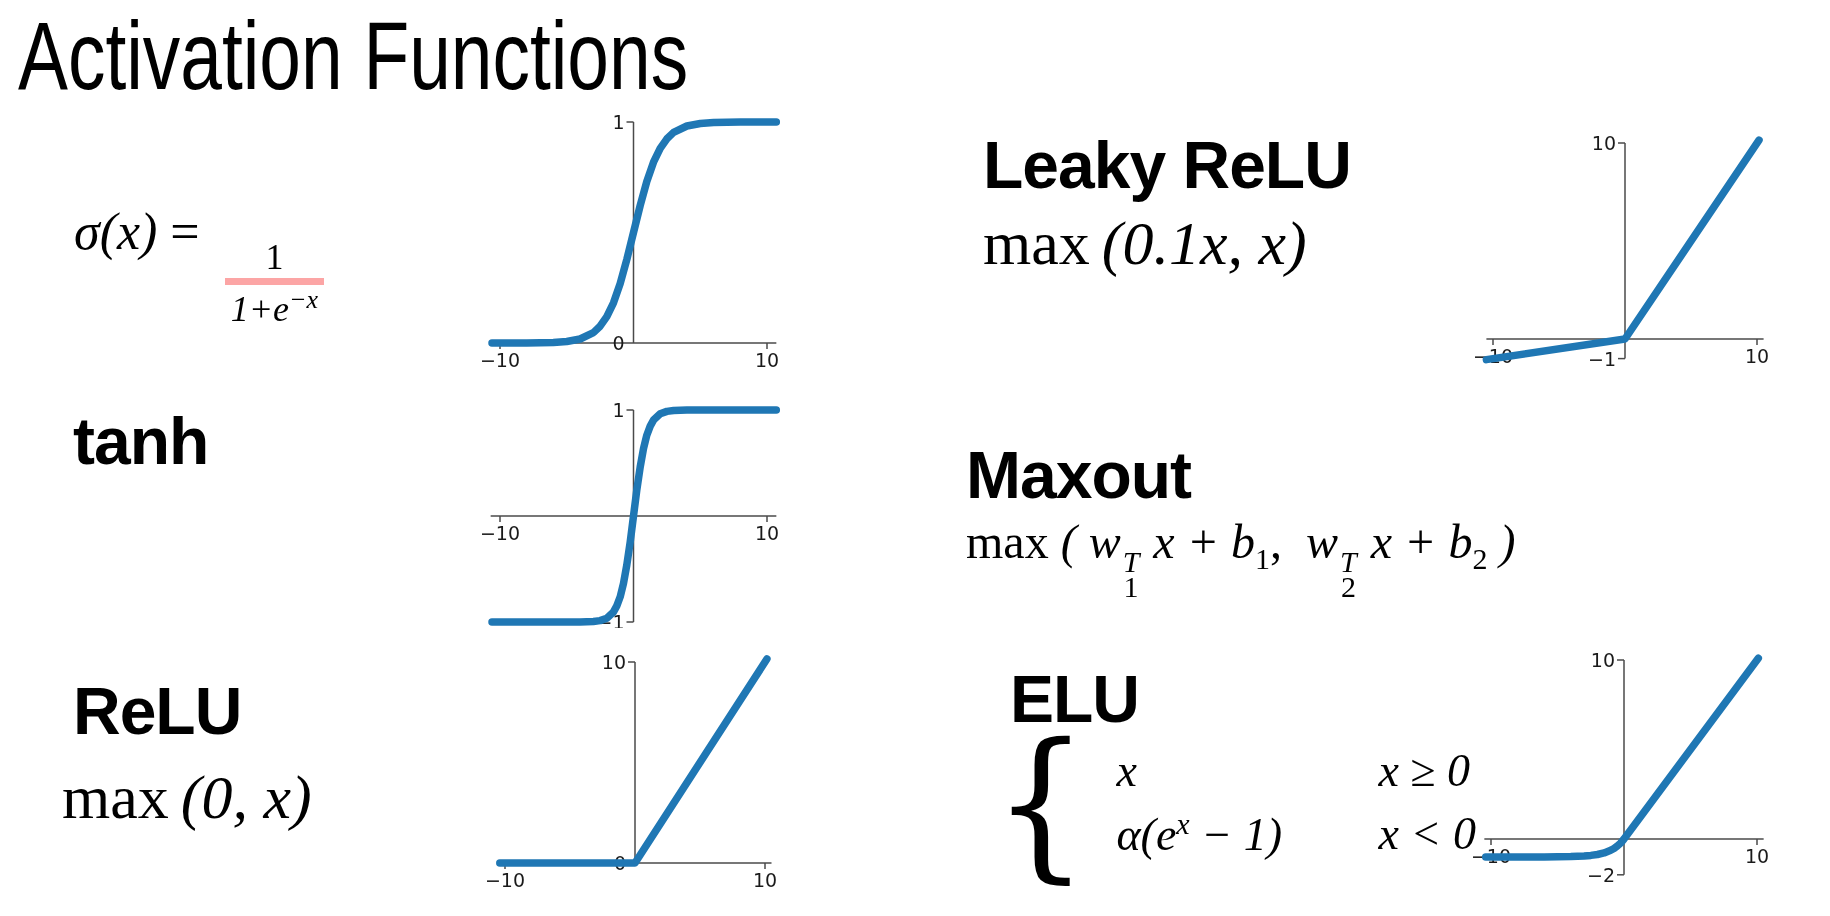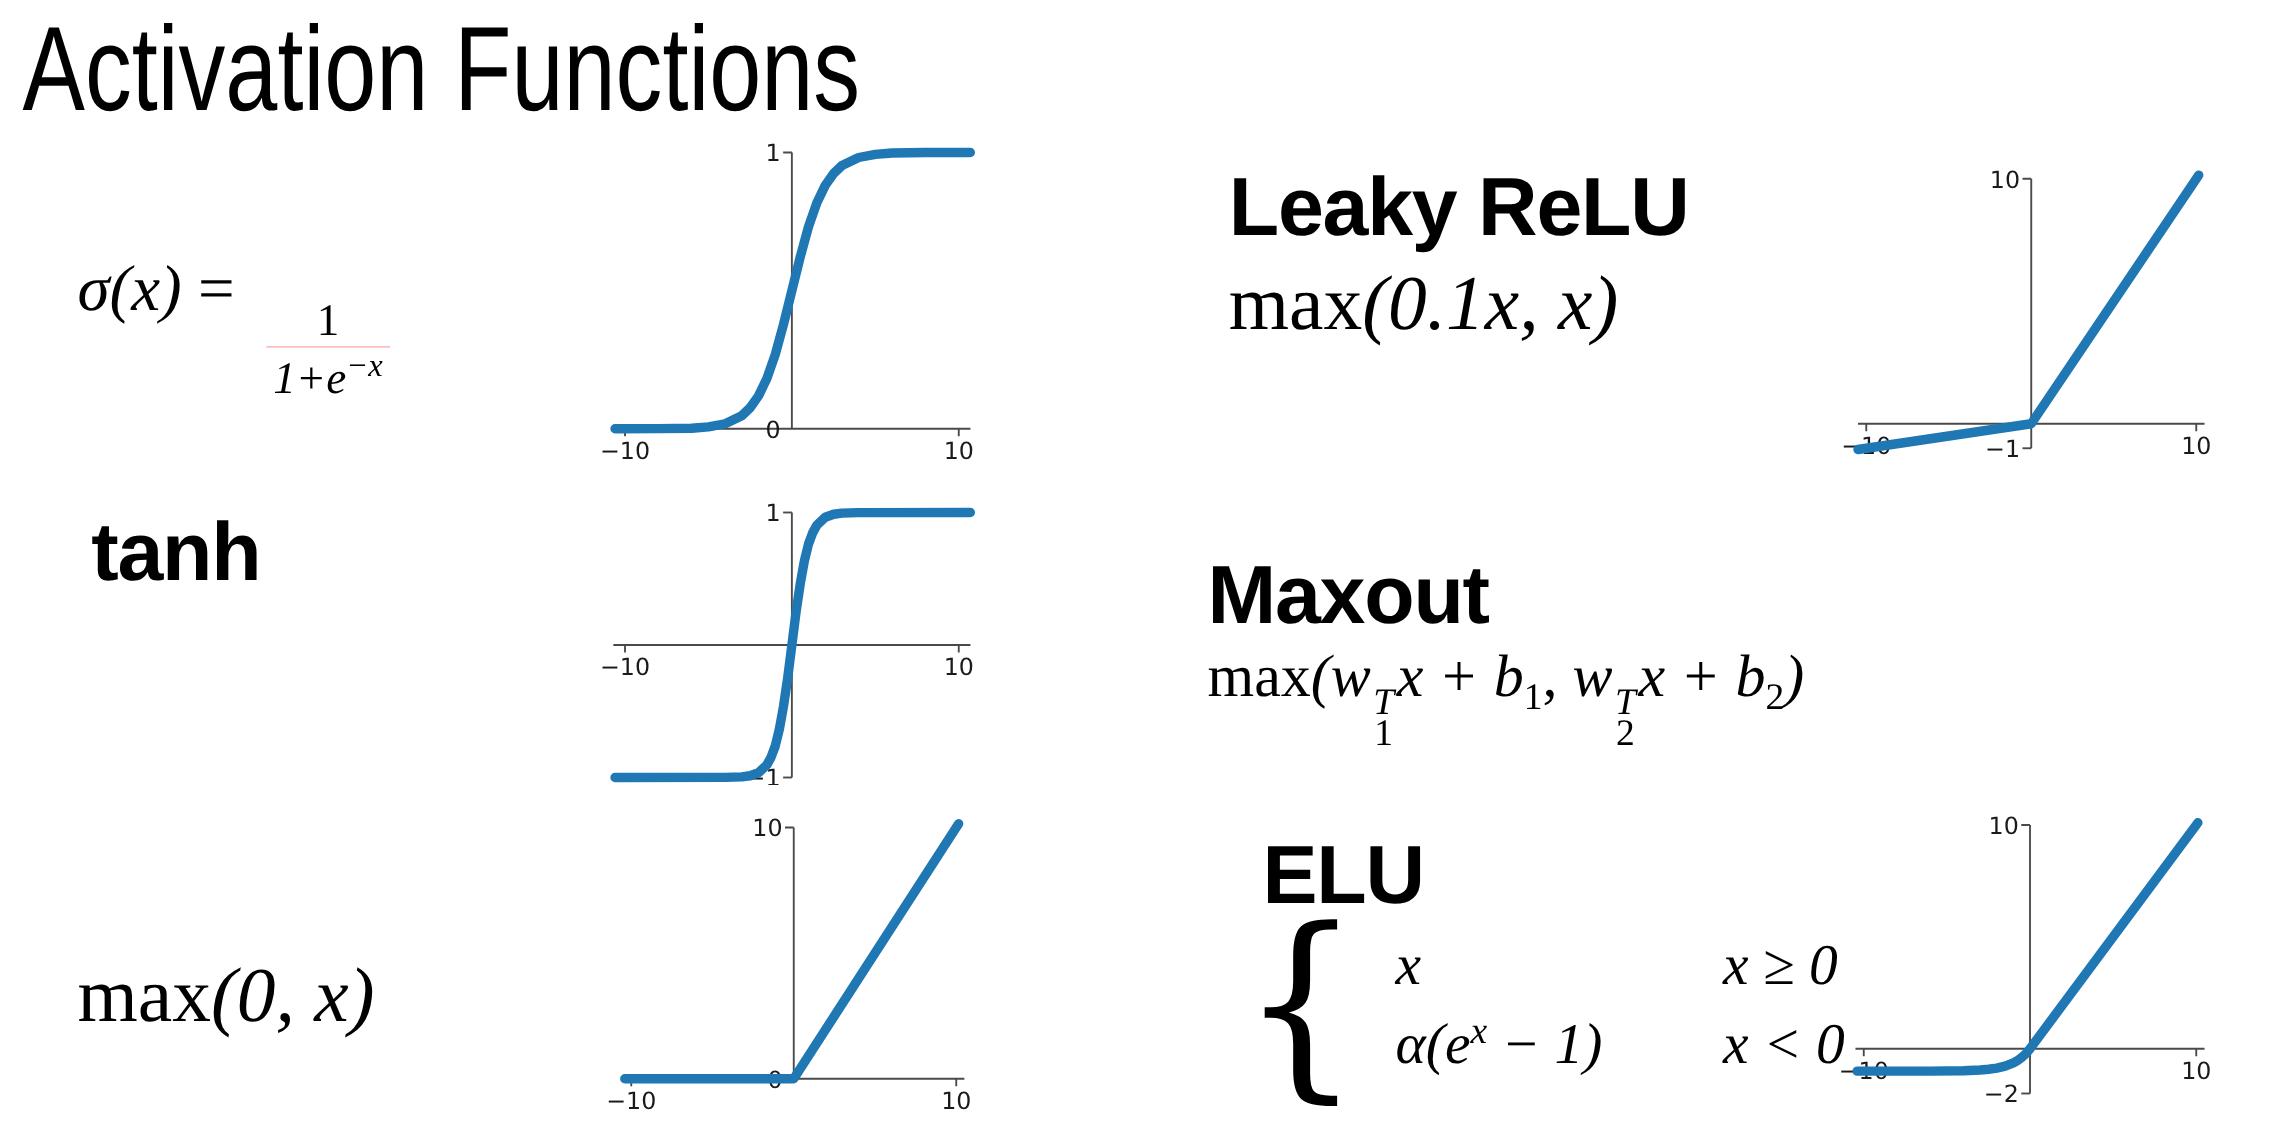--- a/index.html
+++ b/index.html
@@ -3,24 +3,24 @@
 <meta charset="utf-8">
 <style>
   html,body{margin:0;padding:0;background:#fff;}
   .page{position:relative;width:1805px;height:916px;background:#fff;overflow:hidden;
         font-family:"Liberation Sans",sans-serif;color:#000;}
   .title{position:absolute;left:18px;top:6px;font-size:96px;font-weight:400;line-height:1.05;
          transform:scaleX(.78);transform-origin:0 0;white-space:nowrap;}
   .h{position:absolute;font-weight:700;font-size:66px;line-height:1;letter-spacing:-1px;white-space:nowrap;}
   .m{position:absolute;font-family:"Liberation Serif",serif;font-size:62px;line-height:1;white-space:nowrap;}
   .m .rm{font-style:normal;}
-  .m .it{font-style:italic;}
+  .m .it{font-style:italic;margin-left:12px;}
   .frac{display:inline-flex;flex-direction:column;align-items:center;vertical-align:-0.55em;
         margin-left:12px;font-size:36px;line-height:1.15;font-style:normal;}
-  .frac .den{border-top:1px solid #fca5a5;padding:0 6px;}
+  .frac .den{border-top:7px solid #fca5a5;padding:0 6px;}
   .frac sup{font-size:26px;font-style:italic;}
   .frac .num{font-style:normal;}
   .frac .den .base{font-style:italic;}
   .ss{display:inline-flex;flex-direction:column;align-items:center;font-size:30px;line-height:.85;
       vertical-align:-0.45em;margin:0 2px;}
   .ss .ss-t{display:block;font-style:italic;}
   .ss .ss-b{display:block;font-style:normal;}
   sub.bsub{font-size:30px;font-style:normal;}
   .elu-f{position:absolute;display:flex;align-items:center;font-family:"Liberation Serif",serif;}
   .brace{font-family:"DejaVu Serif",serif;font-size:150px;line-height:1;transform:scaleY(1.08);
@@ -65,20 +65,21 @@
         <text x="204.5" y="79" text-anchor="end" fill="#1a1a1a">1</text>
         <line x1="206.5" y1="284" x2="213.5" y2="284" stroke="#4a4a4a" stroke-width="1.5"></line>
         <text x="204.5" y="291" text-anchor="end" fill="#1a1a1a">−1</text>
         <line x1="80" y1="178" x2="80" y2="184" stroke="#4a4a4a" stroke-width="1.5"></line>
         <text x="80" y="202" text-anchor="middle" fill="#1a1a1a">−10</text>
         <line x1="347" y1="178" x2="347" y2="184" stroke="#4a4a4a" stroke-width="1.5"></line>
         <text x="347" y="202" text-anchor="middle" fill="#1a1a1a">10</text>
         <polyline points="72.0,284.0 160.1,283.9 173.4,283.5 180.1,282.6 186.8,280.2 193.5,273.9 196.8,267.9 200.2,258.8 203.5,245.3 206.8,227.0 210.2,204.0 213.5,178.0 216.8,152.0 220.2,129.0 223.5,110.7 226.8,97.2 230.2,88.1 233.5,82.1 240.2,75.8 246.9,73.4 253.6,72.5 266.9,72.1 356.3,72.0" fill="none" stroke="#1f77b4" stroke-width="7.5" stroke-linejoin="round" stroke-linecap="round"></polyline>
       </svg></div>
 
+  <div class="h" style="left:73px;top:678px;">ReLU</div>
   <div class="m" style="left:62px;top:766px;">
     <span class="rm">max</span><span class="it">(0, x)</span>
   </div>
   <div class="plot" style="left: 420px; top: 645px; width: 380px; height: 271px;"><svg width="380" height="271" viewBox="0 0 380 271">
         <line x1="78.5" y1="218" x2="351.5" y2="218" stroke="#4a4a4a" stroke-width="1.5"></line>
         <line x1="215" y1="218" x2="215" y2="17" stroke="#4a4a4a" stroke-width="1.5"></line>
         <line x1="208" y1="17" x2="215" y2="17" stroke="#4a4a4a" stroke-width="1.5"></line>
         <text x="206" y="24" text-anchor="end" fill="#1a1a1a">10</text>
         <text x="206" y="225" text-anchor="end" fill="#1a1a1a">0</text>
         <line x1="85" y1="218" x2="85" y2="224" stroke="#4a4a4a" stroke-width="1.5"></line>

